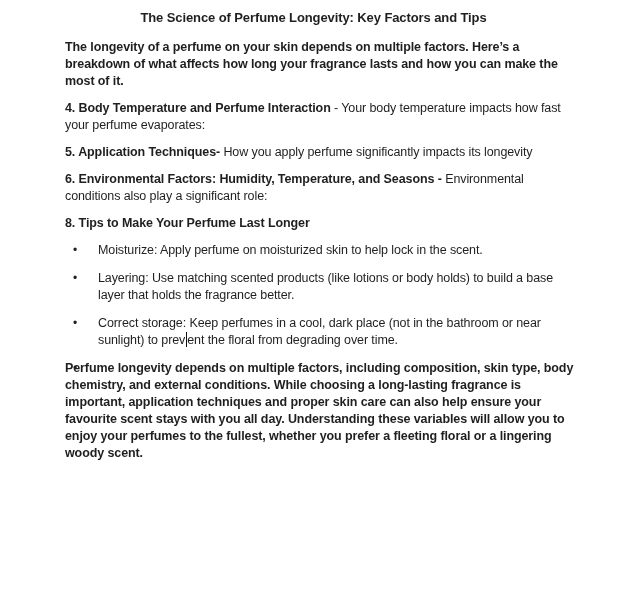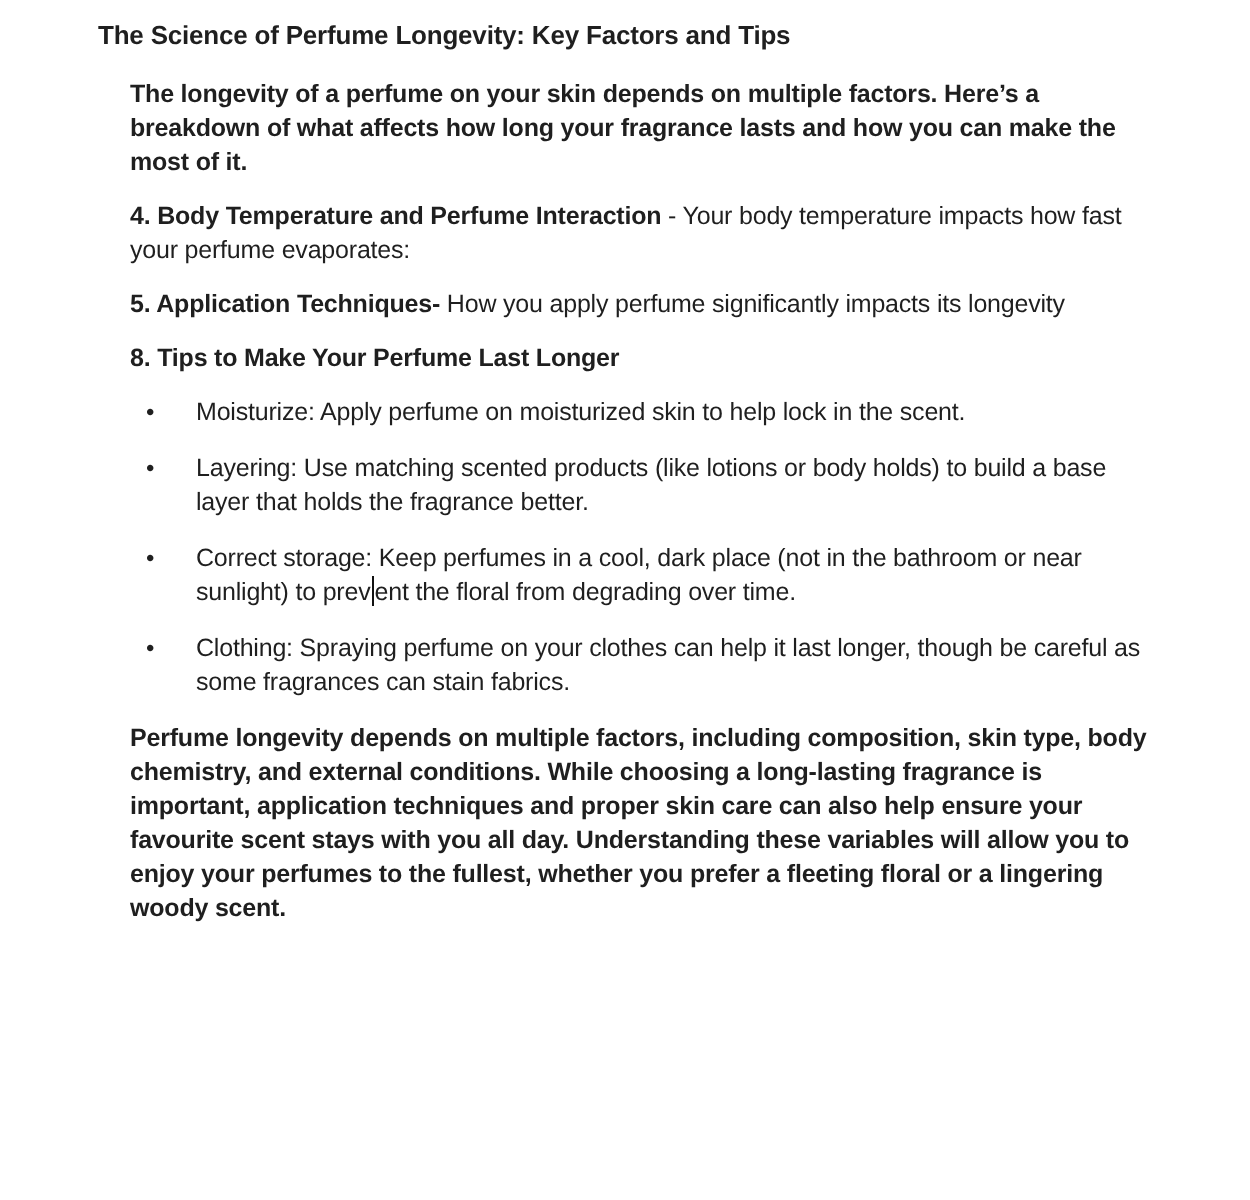--- a/index.html
+++ b/index.html
@@ -17,20 +17,21 @@
   .page {
     box-sizing: border-box;
     width: 625px;
     height: 600px;
     padding: 9px 47px 0 49px;
     background: #ffffff;
   }
   .title {
     font-size: 13px;
     font-weight: bold;
+    text-align: center;
     letter-spacing: -0.1px;
     margin: 0 0 13px 0;
     line-height: 17px;
   }
   p.para {
     font-size: 12.5px;
     letter-spacing: -0.1px;
     line-height: 17px;
     margin: 0 0 10px 16px;
   }
@@ -78,33 +79,36 @@
 
 
   <p class="para">
     <span class="bold">4. Body Temperature and Perfume Interaction</span><span> - Your body temperature impacts how fast your perfume evaporates:</span>
   </p>
 
   <p class="para">
     <span class="bold">5. Application Techniques-</span><span> How you apply perfume significantly impacts its longevity</span>
   </p>
 
+  <p class="para">
+    <span class="bold">6. Environmental Factors: Humidity, Temperature, and Seasons -</span><span> Environmental conditions also play a significant role:</span>
+  </p>
 
   <p class="para bold">8. Tips to Make Your Perfume Last Longer</p>
 
   <ul class="tips">
     <li>
       <span class="bullet-dot">•</span><span>Moisturize: Apply perfume on moisturized skin to help lock in the scent.</span>
     </li>
     <li>
       <span class="bullet-dot">•</span><span>Layering: Use matching scented products (like lotions or body holds) to build a base layer that holds the fragrance better.</span>
     </li>
     <li>
       <span class="bullet-dot">•</span><span>Correct storage: Keep perfumes in a cool, dark place (not in the bathroom or near sunlight) to prev</span><span class="caret"></span><span>ent the floral from degrading over time.</span>
     </li>
     <li>
-      <span class="bullet-dot">•</span><span>Clothing: Spraying perfume on your clothes can help it last longer, though be careful as some fragrances can stain fabrics.</span>
+      <span class="bullet-dot">•</span>
     </li>
   </ul>
 
   <p class="para conclusion">Perfume longevity depends on multiple factors, including composition, skin type, body chemistry, and external conditions. While choosing a long-lasting fragrance is important, application techniques and proper skin care can also help ensure your favourite scent stays with you all day. Understanding these variables will allow you to enjoy your perfumes to the fullest, whether you prefer a fleeting floral or a lingering woody scent.</p>
 
 </div>
 
 </body></html>

